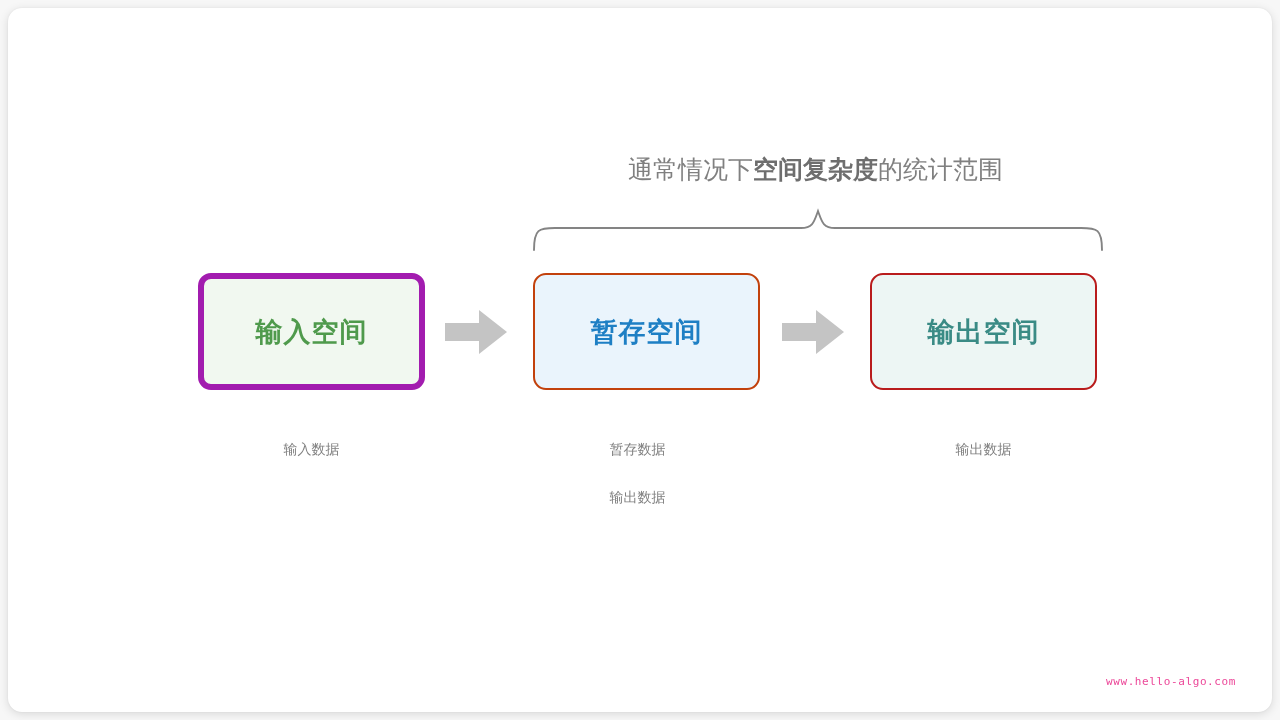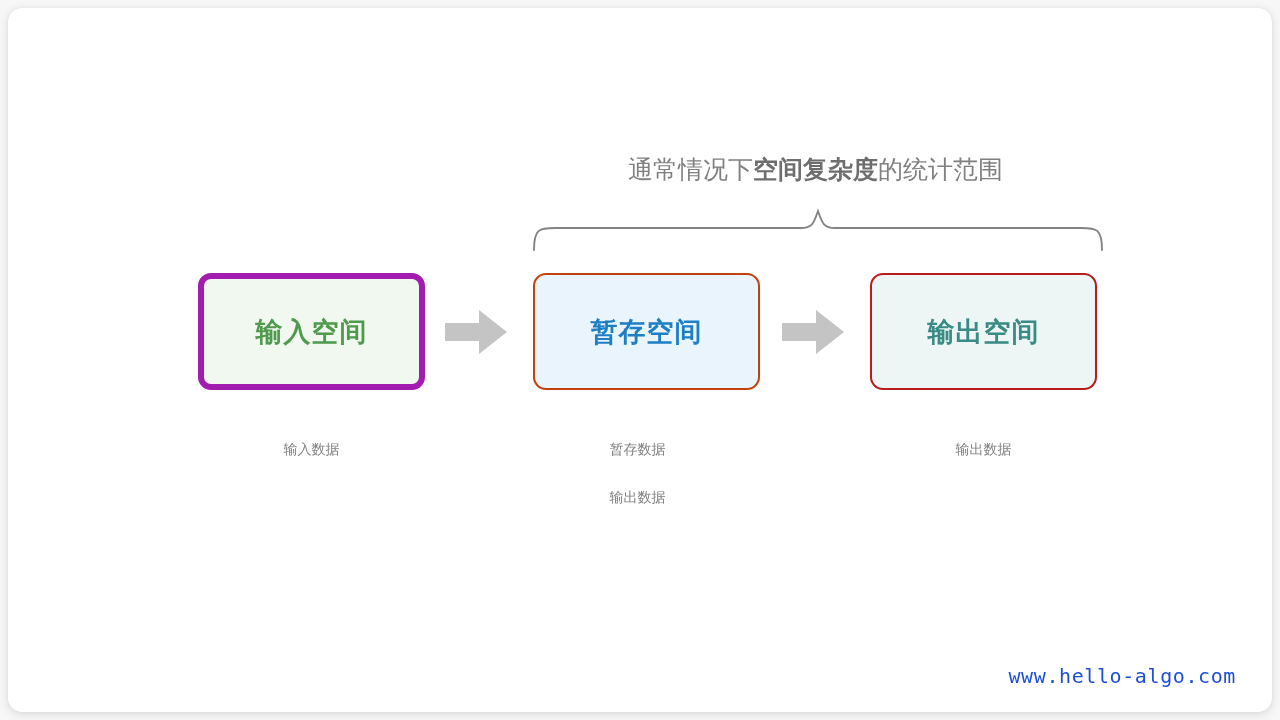--- a/index.html
+++ b/index.html
@@ -115,23 +115,23 @@
   #caption-temp   { left: 516px; top: 417px; text-align: center; }
   #caption-output { left: 862px; top: 417px; }
   .caption .line { display: block; }
 
   
   #watermark {
     position: absolute;
     right: 36px;
     bottom: 24px;
     font-family: "DejaVu Sans Mono", "Liberation Mono", monospace;
-    font-size: 20px;
+    font-size: 11px;
     letter-spacing: 0.6px;
-    color: #1d4ed8;
+    color: #ec4899;
   }
 </style>
 </head>
 <body>
 
 <div id="canvas">
   <div id="card">
 
     <div id="scope-title">
       <span>通常情况下</span><span class="em">空间复杂度</span><span>的统计范围</span>

